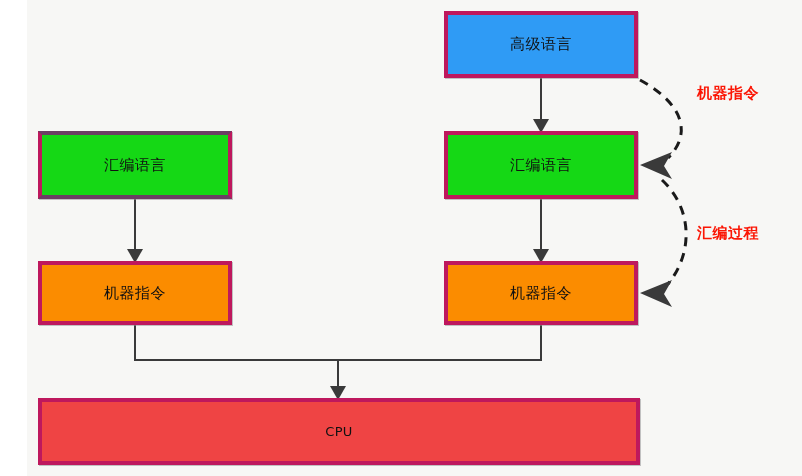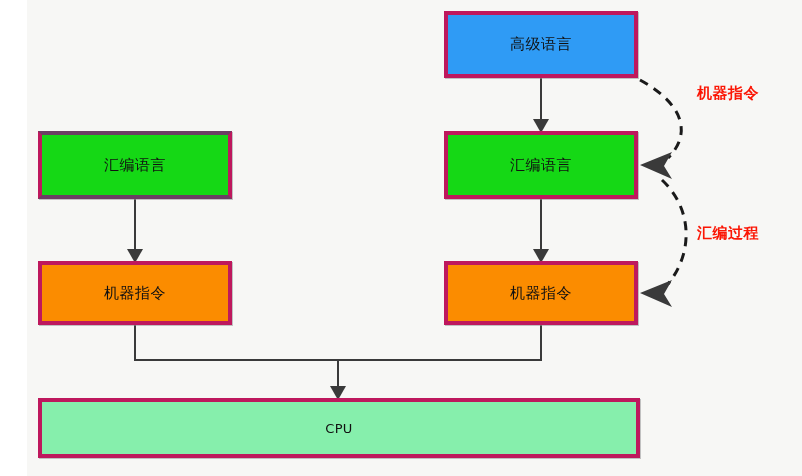--- a/index.html
+++ b/index.html
@@ -124,21 +124,21 @@
   </div>
 
   <div class="node" style="left:444px; top:131px; width:194px; height:68px; background:#15d815;">
     <span class="node-label">汇编语言</span>
   </div>
 
   <div class="node" style="left:444px; top:261px; width:194px; height:64px; background:#fb8c00;">
     <span class="node-label">机器指令</span>
   </div>
 
-  <div class="node" style="left:38px; top:398px; width:602px; height:60px; background:#86efac;">
+  <div class="node" style="left:38px; top:398px; width:602px; height:67px; background:#ef4444;">
     <span class="node-label latin">CPU</span>
   </div>
 
   <div class="edge-label" style="left:697px; top:84px;">机器指令</div>
 
   <div class="edge-label" style="left:697px; top:224px;text-align:right;">汇编过程</div>
 
 </div>
 
 </body></html>

